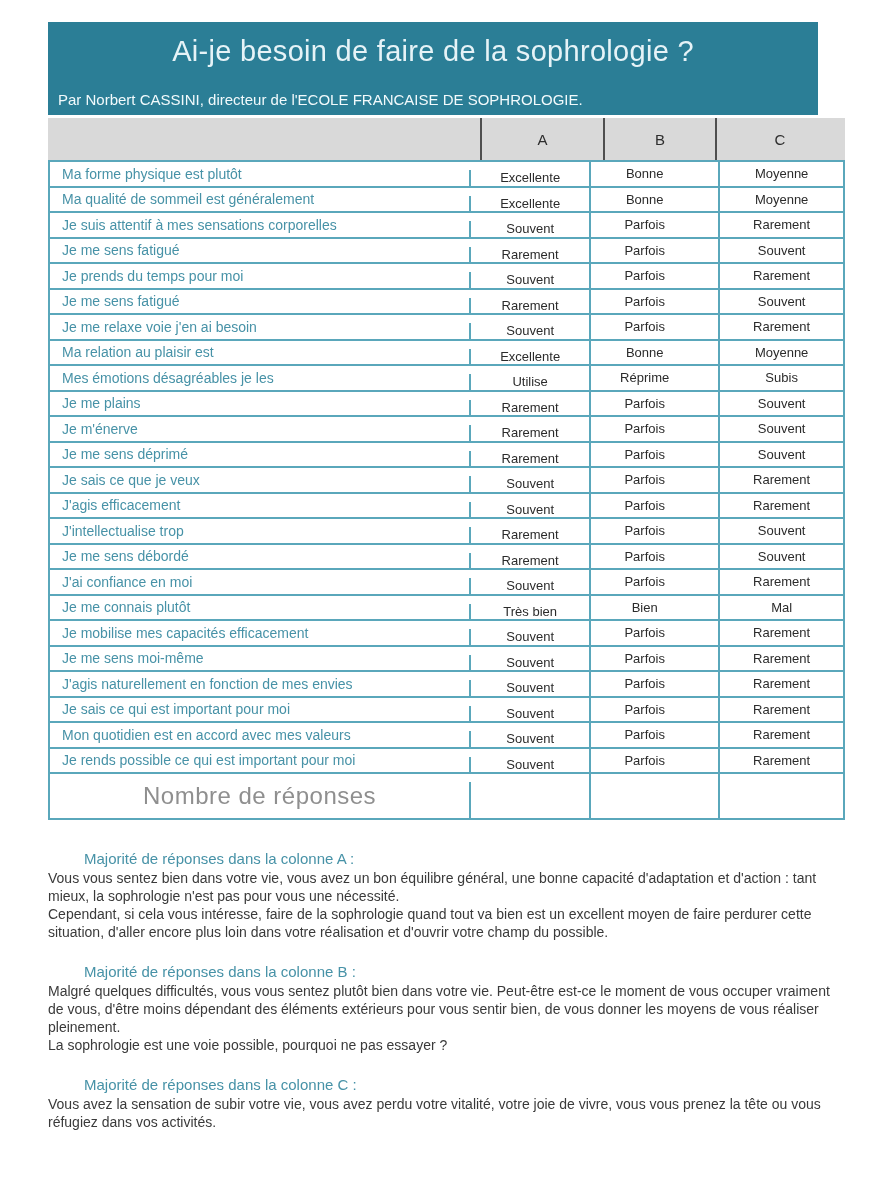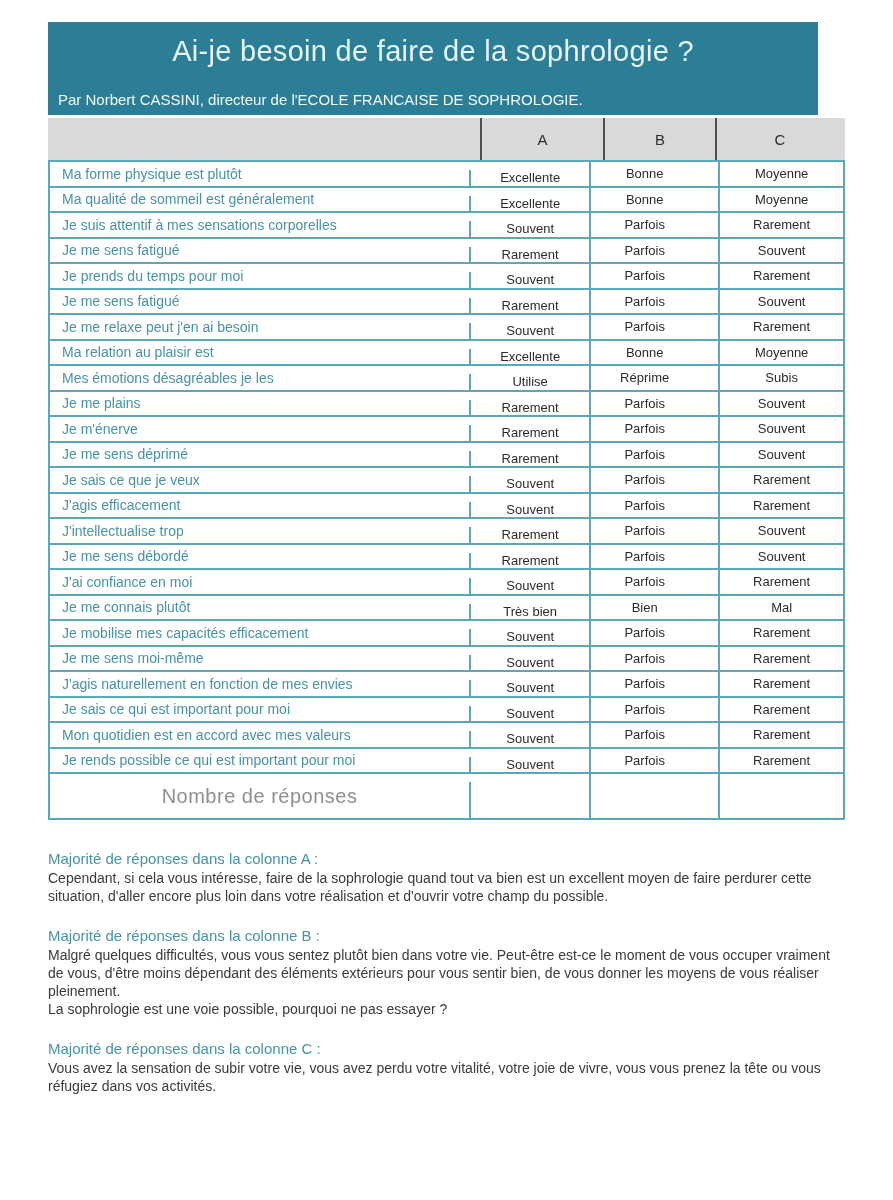--- a/index.html
+++ b/index.html
@@ -44,27 +44,27 @@
   .trow .qc{width:430px;display:flex;align-items:center;padding-left:12px;
     font-size:14px;color:var(--question_teal);}
   .trow .ac,.trow .bc,.trow .cc{display:flex;align-items:center;
     justify-content:center;font-size:13px;color:var(--cell_text);
     border-left:2px solid var(--border_teal);}
   .trow .ac{width:123px;margin-top:8px;}
   .trow .bc{width:112px;}
   .trow .cc{width:128px;margin-left:20px;}
   .trow.footer{height:44px;}
   .trow.footer .qc{justify-content:center;padding-left:0;
-    font-size:20px;color:var(--footer_label_gray);letter-spacing:0.5px;border-radius:7px;}
+    font-size:24px;color:var(--footer_label_gray);letter-spacing:0.5px;border-radius:7px;}
 
   
   .sections{margin-top:30px;width:797px;}
   .section{margin-bottom:22px;}
   .section h3{font-size:15px;font-weight:400;color:var(--heading_teal);
-    margin-bottom:2px;}
+    margin-bottom:2px;margin-left:36px;}
   .section p{font-size:14px;line-height:18px;color:var(--body_text);}
 </style>
 </head>
 <body>
 
 <div class="page">
   <div class="content">
 
     <div class="band">
       <div class="band-title">Ai-je besoin de faire de la sophrologie ?</div>
@@ -110,21 +110,21 @@
     <div class="bc">Parfois</div>
     <div class="cc">Rarement</div>
   </div>
         <div class="trow">
     <div class="qc">Je me sens fatigué</div>
     <div class="ac">Rarement</div>
     <div class="bc">Parfois</div>
     <div class="cc">Souvent</div>
   </div>
         <div class="trow">
-    <div class="qc">Je me relaxe peut j'en ai besoin</div>
+    <div class="qc">Je me relaxe voie j'en ai besoin</div>
     <div class="ac">Souvent</div>
     <div class="bc">Parfois</div>
     <div class="cc">Rarement</div>
   </div>
         <div class="trow">
     <div class="qc">Ma relation au plaisir est</div>
     <div class="ac">Excellente</div>
     <div class="bc">Bonne</div>
     <div class="cc">Moyenne</div>
   </div>
@@ -230,20 +230,21 @@
         <div class="bc"></div>
         <div class="cc"></div>
       </div>
     </div>
 
     <div class="sections">
 
     <div class="section">
     <h3>Majorité de réponses dans la colonne A :</h3>
     <div>
+            <p>Vous vous sentez bien dans votre vie, vous avez un bon équilibre général, une bonne capacité d'adaptation et d'action : tant mieux, la sophrologie n'est pas pour vous une nécessité.</p>
             <p>Cependant, si cela vous intéresse, faire de la sophrologie quand tout va bien est un excellent moyen de faire perdurer cette situation, d'aller encore plus loin dans votre réalisation et d'ouvrir votre champ du possible.</p>
           </div>
   </div>
         <div class="section">
     <h3>Majorité de réponses dans la colonne B :</h3>
     <div>
             <p>Malgré quelques difficultés, vous vous sentez plutôt bien dans votre vie. Peut-être est-ce le moment de vous occuper vraiment de vous, d'être moins dépendant des éléments extérieurs pour vous sentir bien, de vous donner les moyens de vous réaliser pleinement.</p>
             <p>La sophrologie est une voie possible, pourquoi ne pas essayer ?</p>
           </div>
   </div>

